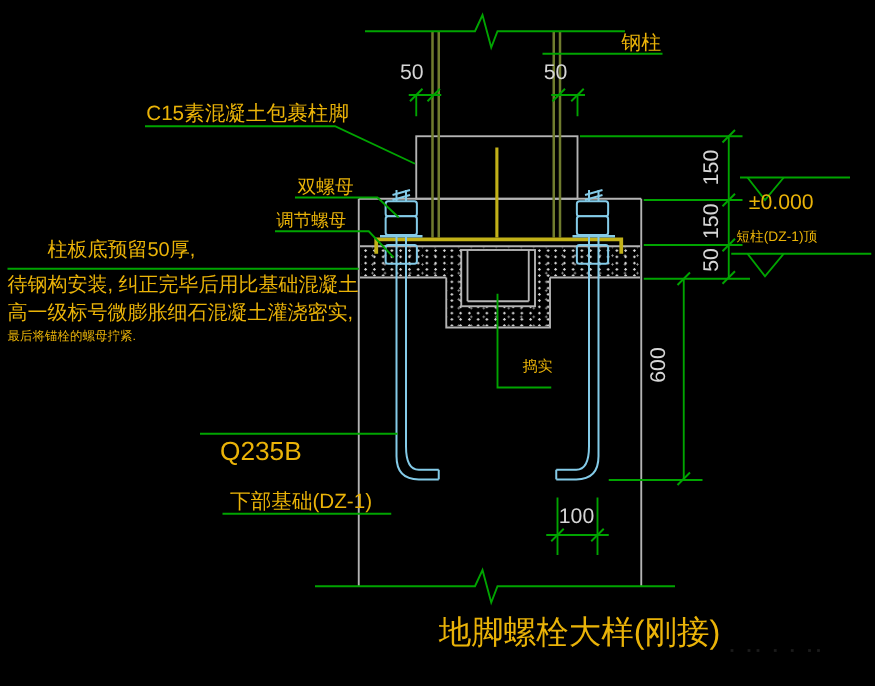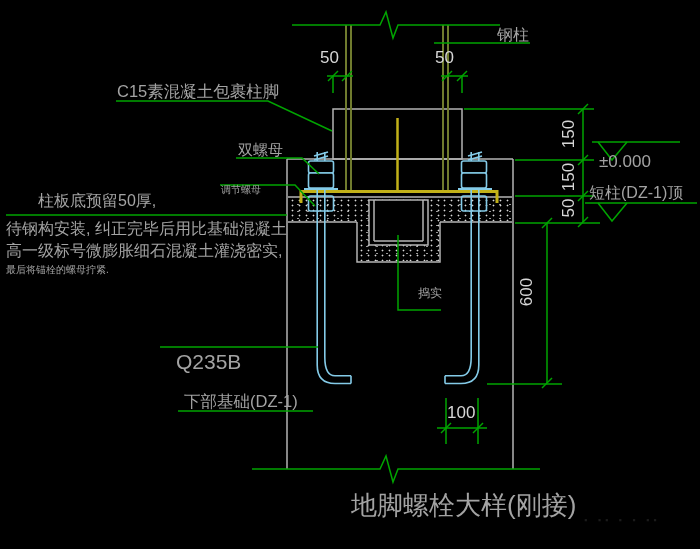--- a/index.html
+++ b/index.html
@@ -1,20 +1,20 @@
 <!DOCTYPE html>
 <html><head>
 <meta charset="utf-8">
 <style>
   html,body{margin:0;padding:0;background:#000;}
   #canvas{
     position:relative;width:700px;height:549px;background:#000;
     font-family:"Liberation Sans",sans-serif;overflow:hidden;
   }
-  .lbl{position:absolute;color:#a3a3a3;white-space:nowrap;line-height:1.15;}
+  .lbl{position:absolute;color:#eab308;white-space:nowrap;line-height:1.15;}
   .dim{position:absolute;color:#d6d6d6;font-size:17px;white-space:nowrap;}
   .rot{transform:rotate(-90deg);transform-origin:center center;text-align:center;width:60px;height:20px;}
   .speckle{
     position:absolute;
     background-image:
       radial-gradient(circle,#d8d8d8 0.8px,transparent 1.1px),
       radial-gradient(circle,#9a9a9a 0.7px,transparent 1px);
     background-size:7px 5px,10px 7px;
     background-position:0 0,4px 3px;
   }
@@ -133,29 +133,29 @@
       </g>
     </g>
   </svg>
 
   <div class="lbl" style="left:497px;top:26px;font-size:16px;">钢柱</div>
   <div class="dim" style="left:320px;top:48px;">50</div>
   <div class="dim" style="left:435px;top:48px;">50</div>
 
   <div class="lbl" style="left:117px;top:82px;font-size:16.5px;">C15素混凝土包裹柱脚</div>
   <div class="lbl" style="left:238px;top:141px;font-size:15px;">双螺母</div>
-  <div class="lbl" style="left:221px;top:168px;font-size:10px;margin-top:16px;">调节螺母</div>
+  <div class="lbl" style="left:221px;top:168px;font-size:14px;">调节螺母</div>
 
   <div class="lbl" style="left:6px;top:192px;font-size:16px;margin-left:32px;">柱板底预留50厚,</div>
   <div class="lbl" style="left:6px;top:220px;font-size:16px;">待钢构安装, 纠正完毕后用比基础混凝土</div>
   <div class="lbl" style="left:6px;top:242px;font-size:16px;">高一级标号微膨胀细石混凝土灌浇密实,</div>
   <div class="lbl" style="left:6px;top:264px;font-size:10px;">最后将锚栓的螺母拧紧.</div>
 
   <div class="lbl" style="left:599px;top:112px;font-size:17px;margin-top:40px;">±0.000</div>
-  <div class="lbl" style="left:589px;top:184px;font-size:16px;">短柱(DZ-1)顶</div>
+  <div class="lbl" style="left:589px;top:184px;font-size:11px;">短柱(DZ-1)顶</div>
 
   <div class="dim rot" style="left:539px;top:124px;">150</div>
   <div class="dim rot" style="left:539px;top:167px;">150</div>
   <div class="dim rot" style="left:539px;top:198px;">50</div>
   <div class="dim rot" style="left:497px;top:282px;">600</div>
 
   <div class="lbl" style="left:418px;top:287px;font-size:12px;">捣实</div>
 
   <div class="lbl" style="left:176px;top:350px;font-size:21px;">Q235B</div>
   <div class="lbl" style="left:184px;top:392px;font-size:16.5px;">下部基础(DZ-1)</div>

